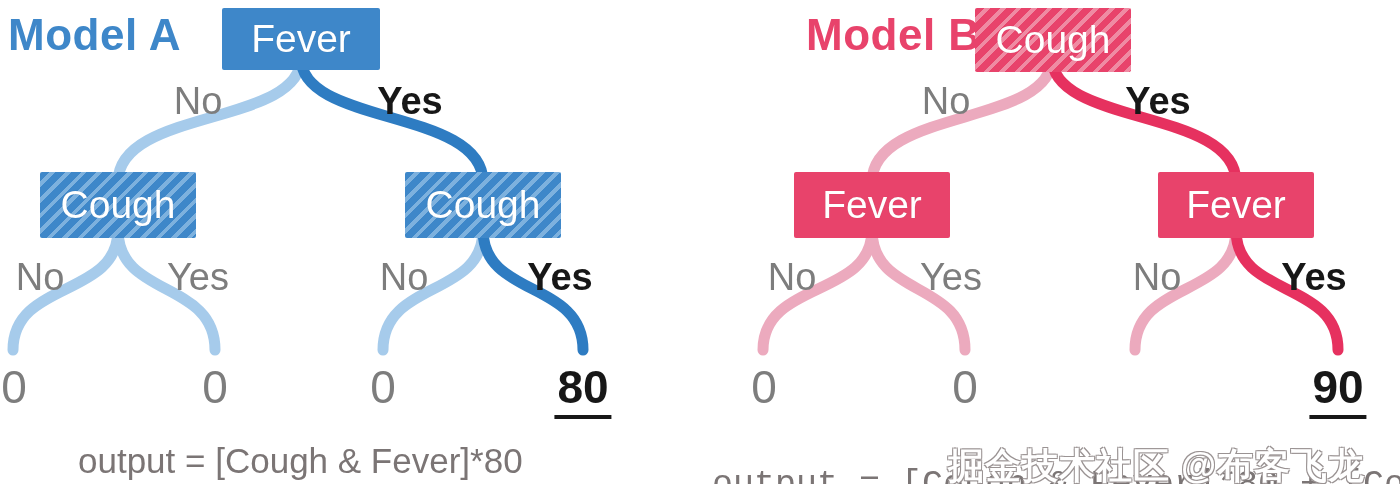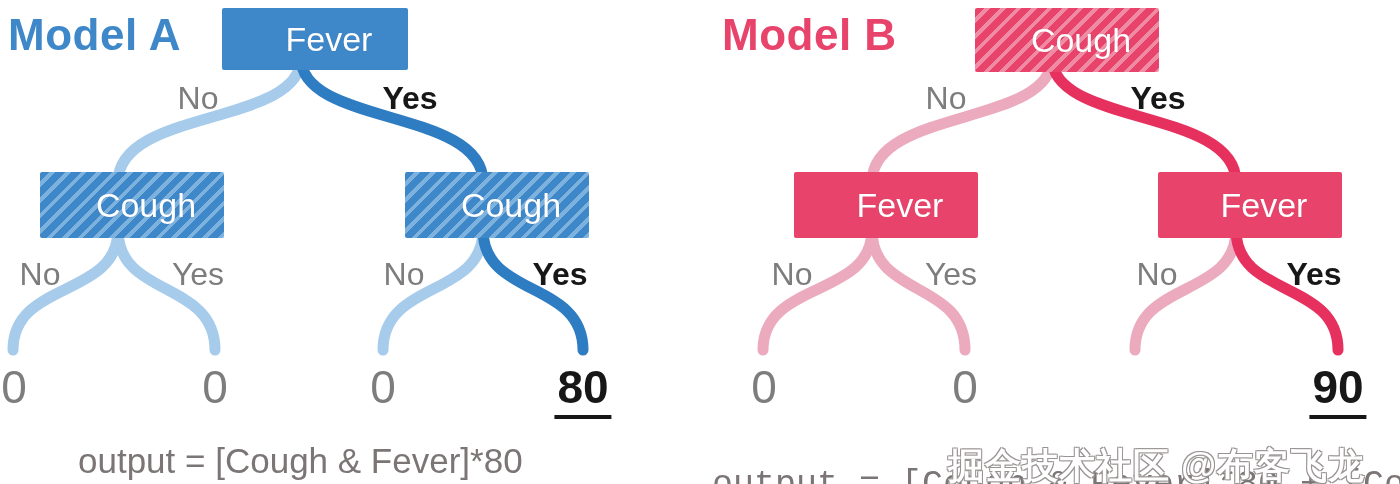--- a/index.html
+++ b/index.html
@@ -13,31 +13,31 @@
     font-family:"Liberation Sans", sans-serif;
   }
   #curves{position:absolute;left:0;top:0;width:1400px;height:484px;z-index:0;}
   #curves path{fill:none;stroke-linecap:round;}
   .st-blue-light{stroke:var(--blue_light);stroke-width:11;}
   .st-blue-dark{stroke:var(--blue_dark);stroke-width:11;}
   .st-pink-light{stroke:var(--pink_light);stroke-width:11;}
   .st-pink-dark{stroke:var(--pink_dark);stroke-width:11;}
   .node-box{
     position:absolute;z-index:2;display:flex;align-items:center;justify-content:center;
-    color:#fff;font-size:34px;border-radius:2px;text-shadow:0 0 1px rgba(0,0,0,.15);padding-left:28px;
+    color:#fff;font-size:39px;border-radius:2px;text-shadow:0 0 1px rgba(0,0,0,.15);
   }
   .solid-blue{background:var(--blue);}
   .solid-pink{background:var(--pink);}
   .hatch-blue{background:repeating-linear-gradient(135deg,var(--blue) 0 7px,var(--blue_hatch) 7px 11px);}
   .hatch-pink{background:repeating-linear-gradient(135deg,var(--pink) 0 7px,var(--pink_hatch) 7px 11px);}
   .model-title{position:absolute;z-index:2;font-size:44px;font-weight:600;letter-spacing:.5px;}
   .title-a{color:var(--blue);}
   .title-b{color:var(--pink);}
   .branch-label{
-    position:absolute;z-index:2;font-size:32px;color:var(--gray_label);
+    position:absolute;z-index:2;font-size:38px;color:var(--gray_label);
     transform:translateX(-50%);white-space:nowrap;
   }
   .lbl-dark{color:var(--black_label);font-weight:600;}
   .leaf-value{
     position:absolute;z-index:2;font-size:46px;color:var(--gray_label);
     transform:translateX(-50%);white-space:nowrap;
   }
   .leaf-dark{color:var(--black_label);font-weight:700;border-bottom:4px solid var(--black_label);padding:0 3px 1px 3px;}
   .formula{
     position:absolute;z-index:2;font-size:35px;color:var(--formula_gray);white-space:nowrap;
@@ -85,21 +85,21 @@
   <div class="branch-label" style="left:404px;top:256px;">No</div>
   <div class="branch-label lbl-dark" style="left:560px;top:256px;">Yes</div>
 
   <div class="leaf-value" style="left:14px;top:360px;">0</div>
   <div class="leaf-value" style="left:215px;top:360px;">0</div>
   <div class="leaf-value" style="left:383px;top:360px;">0</div>
   <div class="leaf-value leaf-dark" style="left:583px;top:360px;">80</div>
 
   <div class="formula" style="left:78px;top:441px;">output = [Cough &amp; Fever]*80</div>
 
-  <div class="model-title title-b" style="left:722px;top:10px;text-align:right;">Model B</div>
+  <div class="model-title title-b" style="left:806px;top:10px;text-align:right;">Model B</div>
 
   <div class="node-box hatch-pink" style="left:975px;top:8px;width:156px;height:64px;">Cough</div>
 
   <div class="branch-label" style="left:946px;top:80px;">No</div>
   <div class="branch-label lbl-dark" style="left:1158px;top:80px;">Yes</div>
 
   <div class="node-box solid-pink" style="left:794px;top:172px;width:156px;height:66px;">Fever</div>
   <div class="node-box solid-pink" style="left:1158px;top:172px;width:156px;height:66px;">Fever</div>
 
   <div class="branch-label" style="left:792px;top:256px;">No</div>

